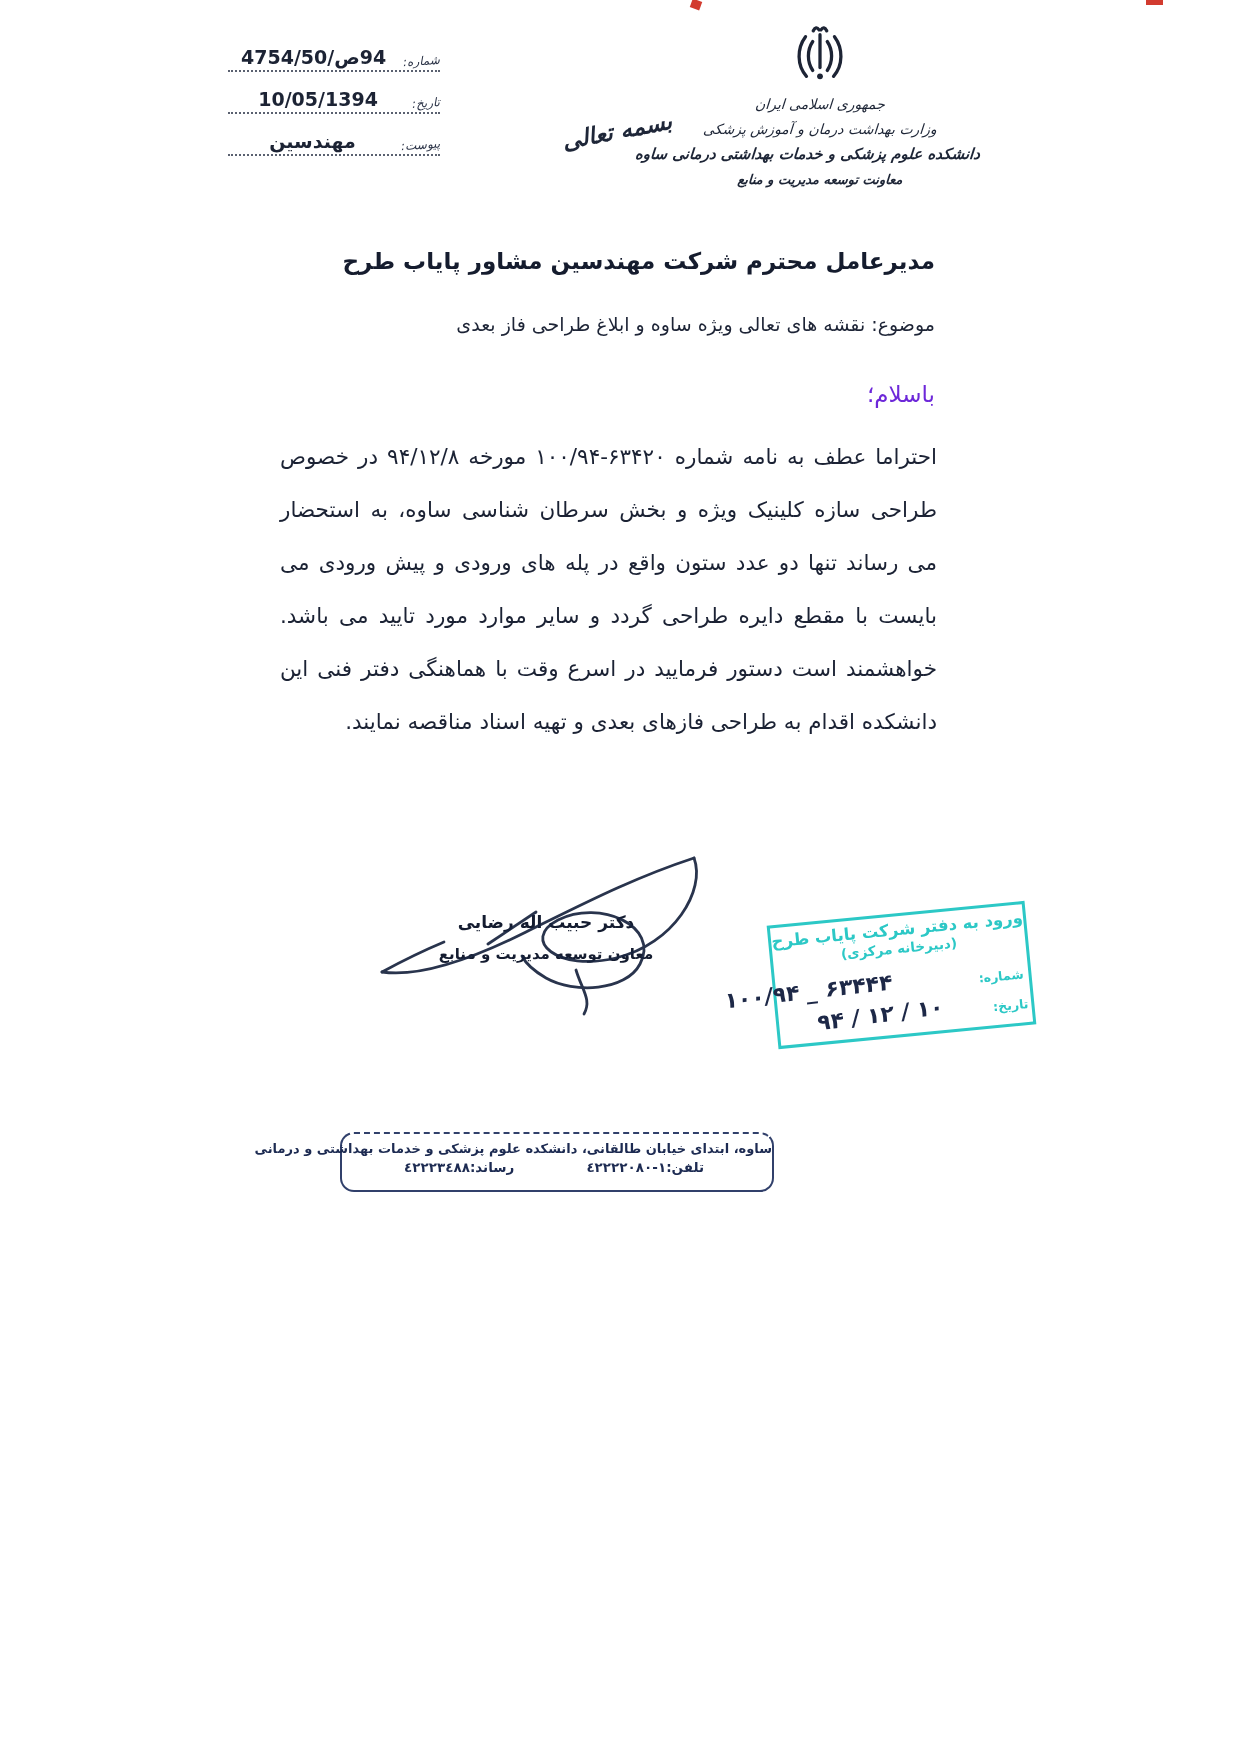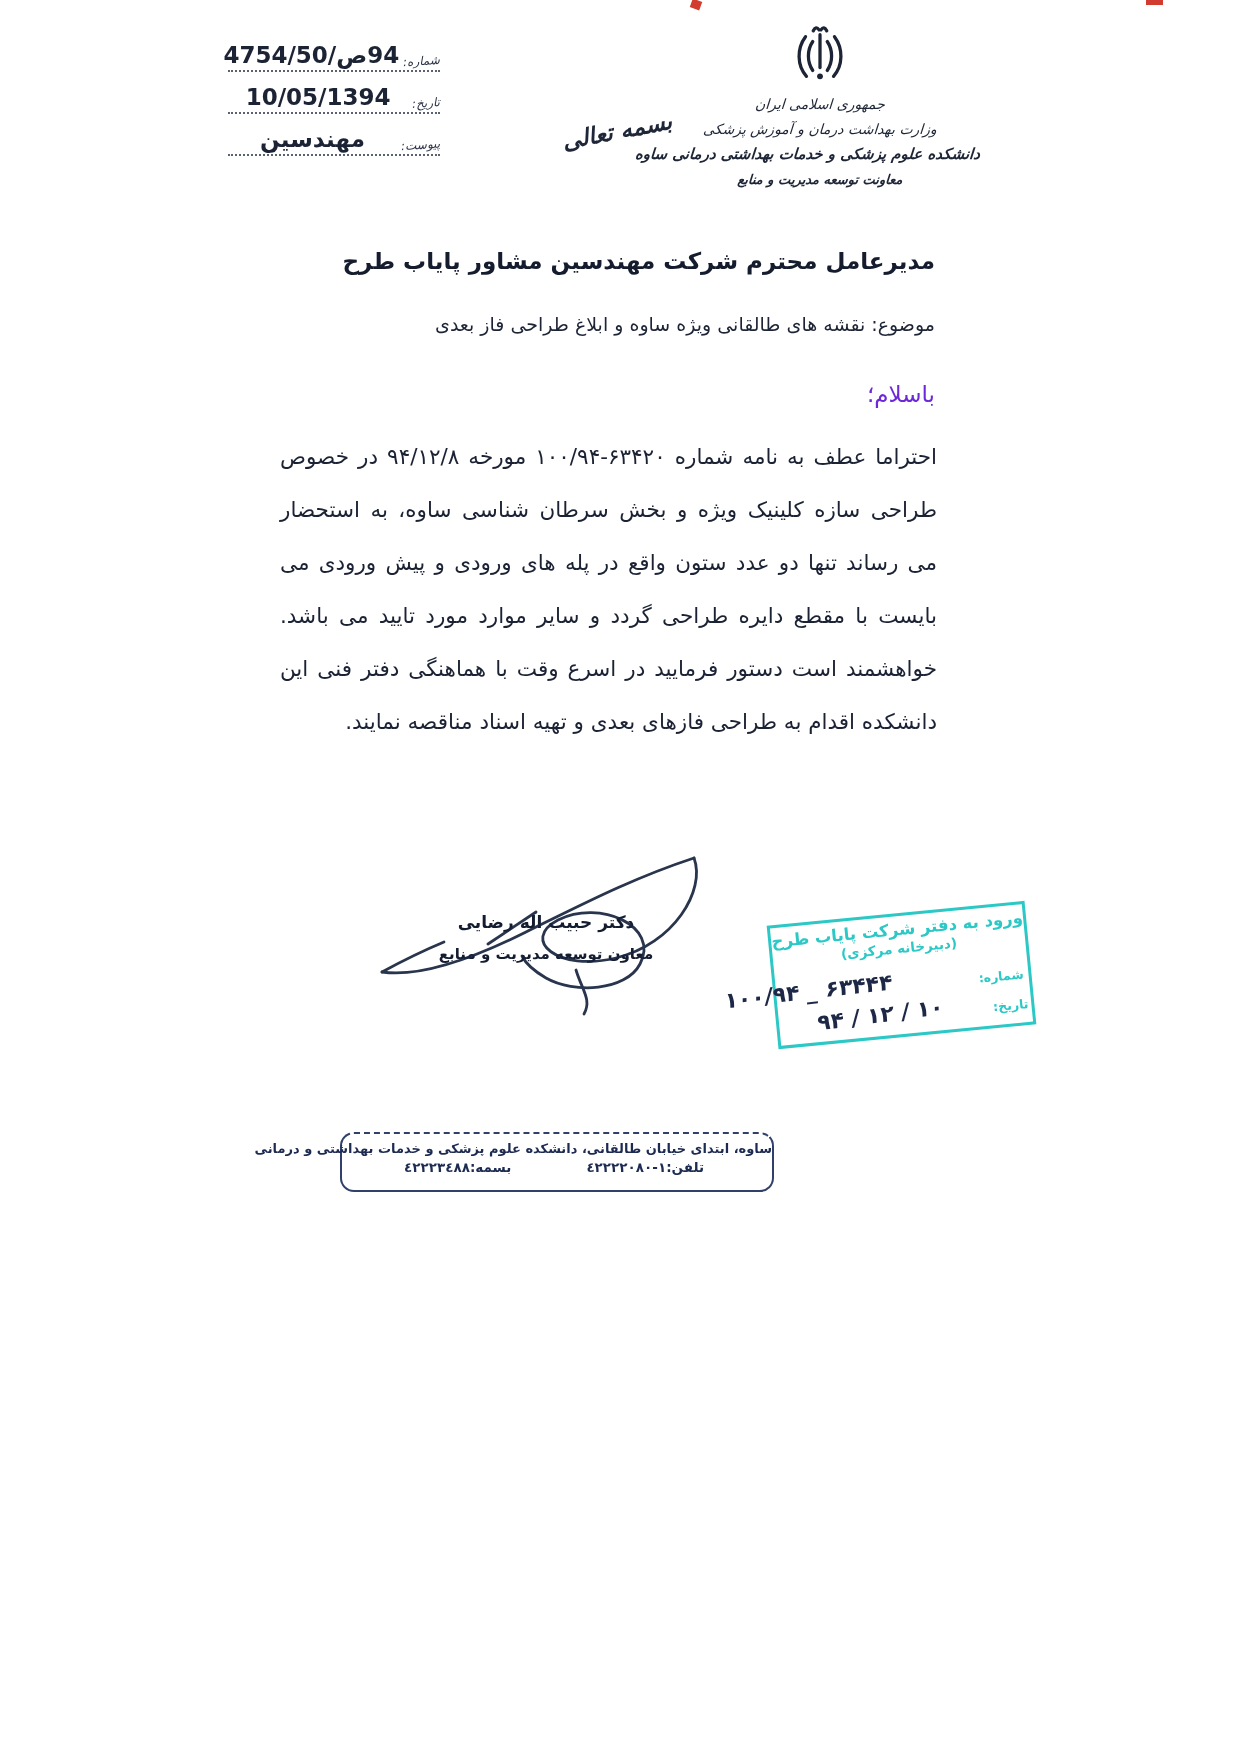--- a/index.html
+++ b/index.html
@@ -7,21 +7,21 @@
     position:relative;width:1240px;height:1753px;margin:0 auto;
     background:#ffffff;overflow:hidden;
     font-family:"DejaVu Sans",sans-serif;color:#222a3c;
     direction:rtl;
   }
   
   .ref-block{position:absolute;left:228px;top:30px;width:212px;direction:rtl;}
   .ref-row{position:relative;height:38px;border-bottom:2px dotted #5a6170;
            display:flex;align-items:flex-end;justify-content:flex-start;gap:4px;padding-bottom:2px;}
   .ref-label{font-size:12px;font-style:italic;color:#2a3246;white-space:nowrap;transform:rotate(-4deg);}
-  .ref-value{font-size:23px;font-weight:bold;color:#1c2334;flex:1;text-align:center;white-space:nowrap;}
+  .ref-value{font-size:19px;font-weight:bold;color:#1c2334;flex:1;text-align:center;white-space:nowrap;}
   .ltr-override{direction:ltr;unicode-bidi:bidi-override;display:inline-block;}
   .ltr-isolate{direction:ltr;unicode-bidi:isolate;display:inline-block;}
   
   .bismillah{position:absolute;left:552px;top:118px;width:130px;text-align:center;
     font-size:23px;font-style:italic;font-weight:bold;color:#1e2638;
     transform:rotate(-11deg);}
   
   .letterhead{position:absolute;left:660px;top:24px;width:320px;text-align:center;color:#1d2536;}
   .emblem{display:block;margin:0 auto 4px auto;}
   .lh-line{font-style:italic;line-height:25px;white-space:nowrap;transform:skewX(-4deg);}
@@ -107,21 +107,21 @@
       </g>
       <circle cx="30" cy="54" r="3" fill="#1d2435"></circle>
     </svg>
     <div class="lh-line lh-1">جمهوری اسلامی ایران</div>
     <div class="lh-line lh-2">وزارت بهداشت درمان و آموزش پزشکی</div>
     <div class="lh-line lh-3">دانشکده علوم پزشکی و خدمات بهداشتی درمانی ساوه</div>
     <div class="lh-line lh-4">معاونت توسعه مدیریت و منابع</div>
   </div>
 
   <div class="addressee">مدیرعامل محترم شرکت مهندسین مشاور پایاب طرح</div>
-  <div class="subject">موضوع: نقشه های طالقانی ویژه ساوه و ابلاغ طراحی فاز بعدی</div>
+  <div class="subject">موضوع: نقشه های تعالی ویژه ساوه و ابلاغ طراحی فاز بعدی</div>
   <div class="salutation">باسلام؛</div>
 
   <div class="body-text">احتراما عطف به نامه شماره ⁦۱۰۰/۹۴-۶۳۴۲۰⁩ مورخه ۹۴/۱۲/۸ در خصوص طراحی سازه کلینیک ویژه و بخش سرطان شناسی ساوه، به استحضار می رساند تنها دو عدد ستون واقع در پله های ورودی و پیش ورودی می بایست با مقطع دایره طراحی گردد و سایر موارد مورد تایید می باشد. خواهشمند است دستور فرمایید در اسرع وقت با هماهنگی دفتر فنی این دانشکده اقدام به طراحی فازهای بعدی و تهیه اسناد مناقصه نمایند.</div>
 
   <div class="sig-wrap">
     <div class="sig-text">
       <div class="sig-name">دکتر حبیب اله رضایی</div>
       <div class="sig-title">معاون توسعه مدیریت و منابع</div>
     </div>
     <svg class="sig-svg" width="340" height="170" viewBox="0 0 340 170">
@@ -141,17 +141,17 @@
     <span class="stamp-label stamp-num-label">شماره:</span>
     <span class="stamp-hand stamp-num-val ltr-isolate">۱۰۰/۹۴ _ ۶۳۴۴۴</span>
     <span class="stamp-label stamp-date-label">تاریخ:</span>
     <span class="stamp-hand stamp-date-val ltr-isolate">۹۴ / ۱۲ / ۱۰</span>
   </div>
 
   <div class="footer-box">
     <div class="footer-address">ساوه، ابتدای خیابان طالقانی، دانشکده علوم پزشکی و خدمات بهداشتی و درمانی</div>
     <div class="footer-row">
       <span>تلفن:١-٤٢٢٢٢٠٨٠</span>
-      <span>بسمه:٤٢٢٢٣٤٨٨</span>
+      <span>رساند:٤٢٢٢٣٤٨٨</span>
     </div>
   </div>
 
 </div>
 
 </body></html>

